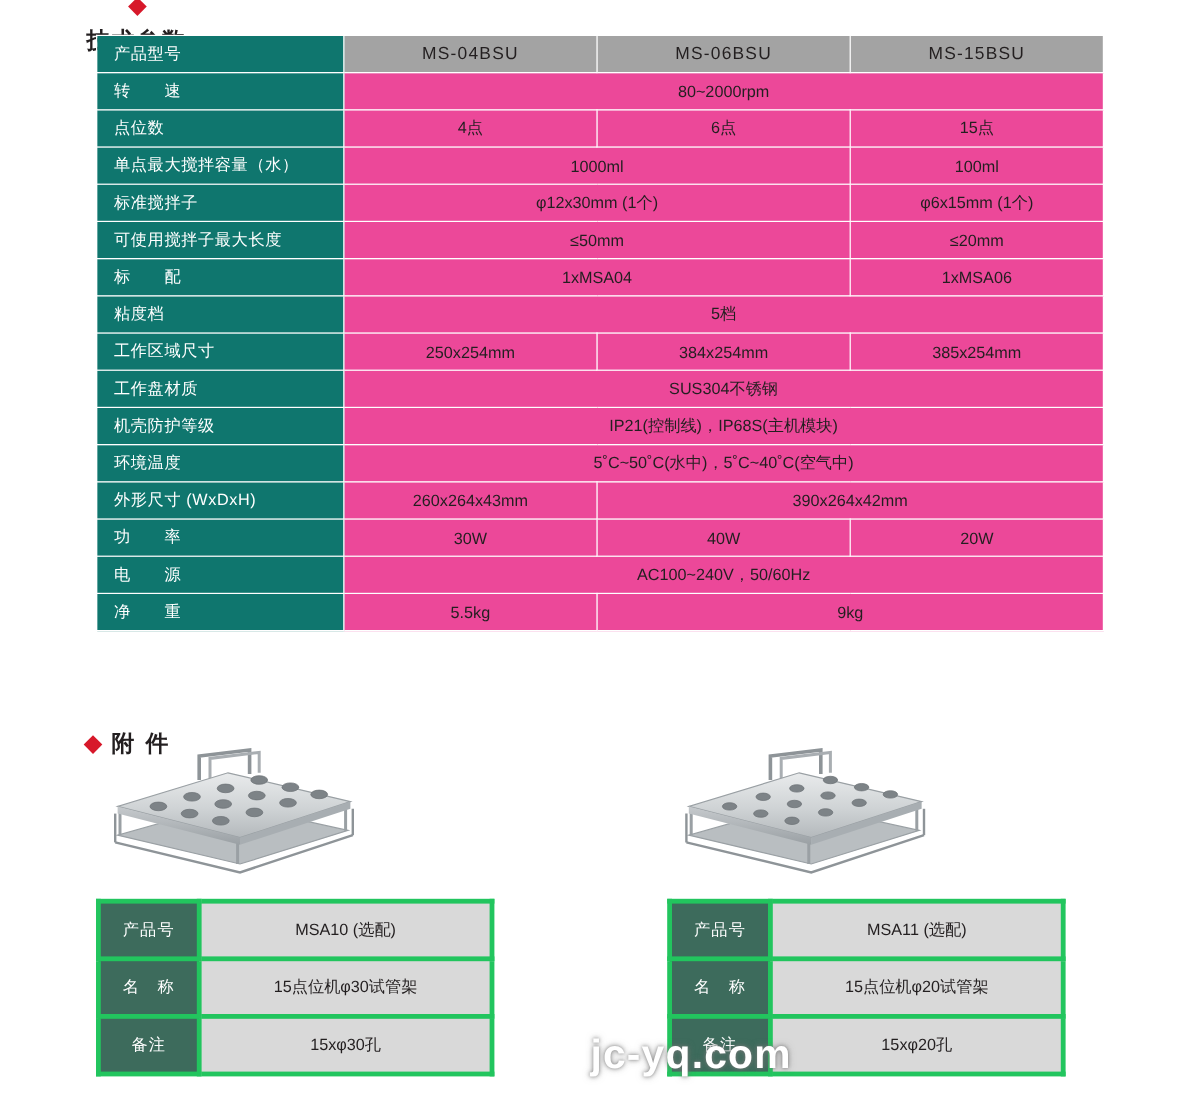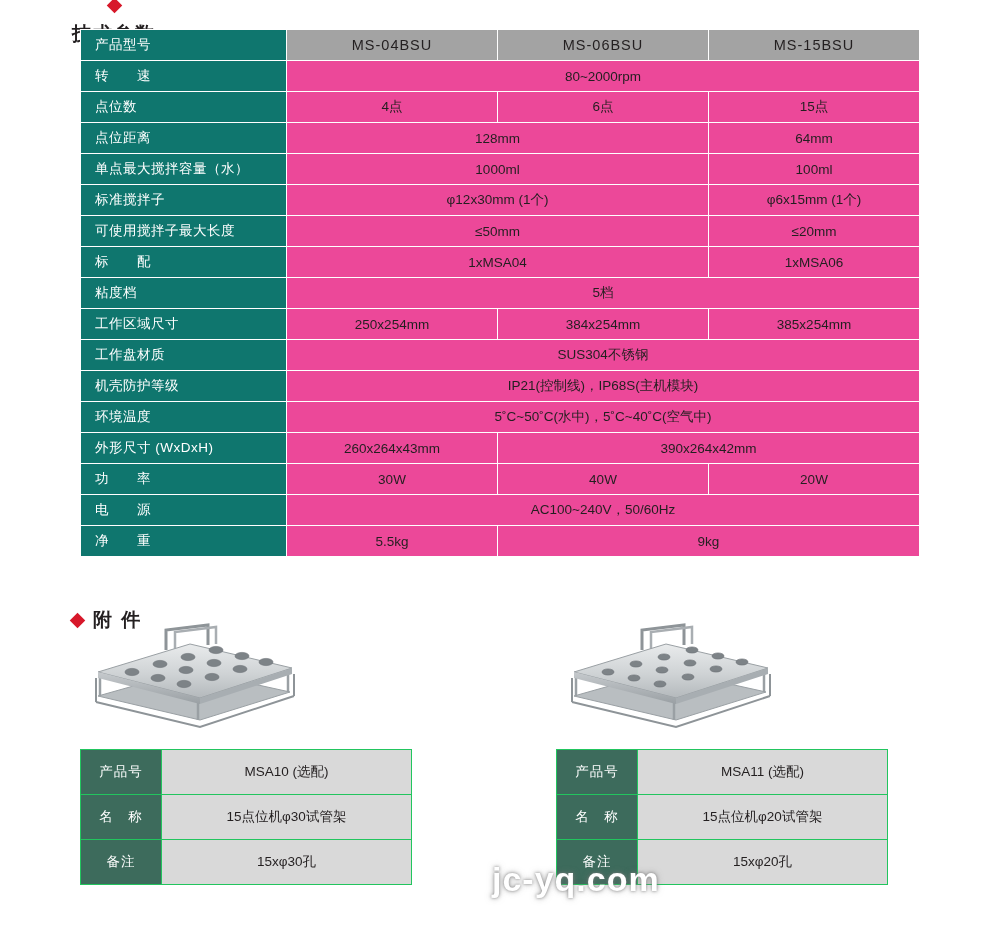--- a/index.html
+++ b/index.html
@@ -87,21 +87,21 @@
     width: 332px;
     height: 115px;
     margin: 0 auto 14px auto;
   }
   .acc-table {
     border-collapse: collapse;
     table-layout: fixed;
     width: 332px;
   }
   .acc-table td {
-    border: 1px solid #22c55e;
+    border: 4px solid #22c55e;
     height: 42px;
     font-size: 13.5px;
     text-align: center;
     vertical-align: middle;
     background: #d9d9d9;
     color: #231f20;
   }
   .acc-table td.label {
     background: #3d6b5c;
     color: #ffffff;
@@ -144,25 +144,20 @@
       </tr>
       <tr>
         <td class="label">转　　速</td>
         <td colspan="3">80~2000rpm</td>
       </tr>
       <tr>
         <td class="label">点位数</td>
         <td colspan="1">4点</td>
         <td colspan="1">6点</td>
         <td colspan="1">15点</td>
-      </tr>
-      <tr>
-        <td class="label">点位距离</td>
-        <td colspan="2">128mm</td>
-        <td colspan="1">64mm</td>
       </tr>
       <tr>
         <td class="label">单点最大搅拌容量（水）</td>
         <td colspan="2">1000ml</td>
         <td colspan="1">100ml</td>
       </tr>
       <tr>
         <td class="label">标准搅拌子</td>
         <td colspan="2">φ12x30mm (1个)</td>
         <td colspan="1">φ6x15mm (1个)</td>

